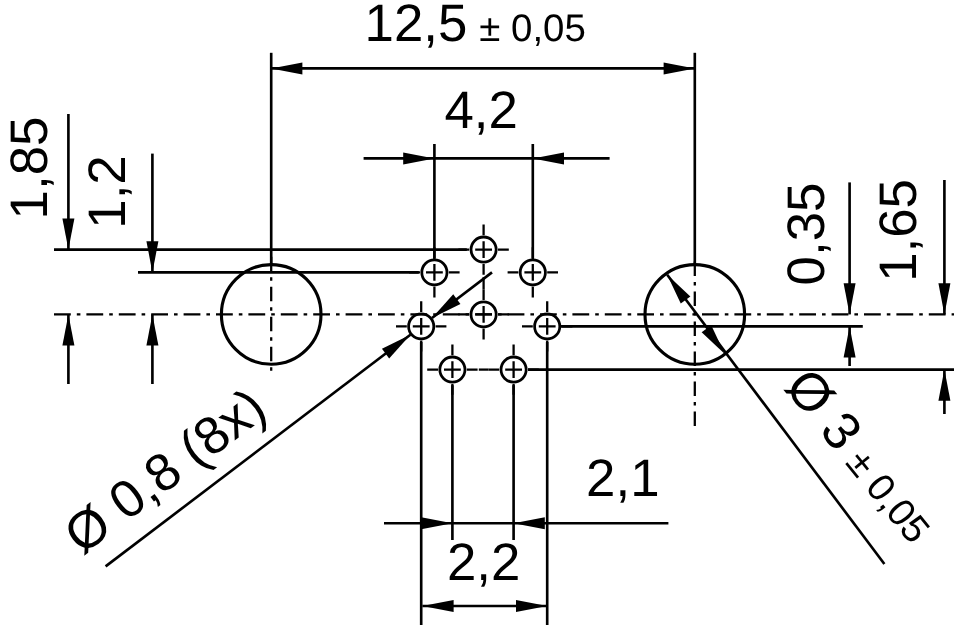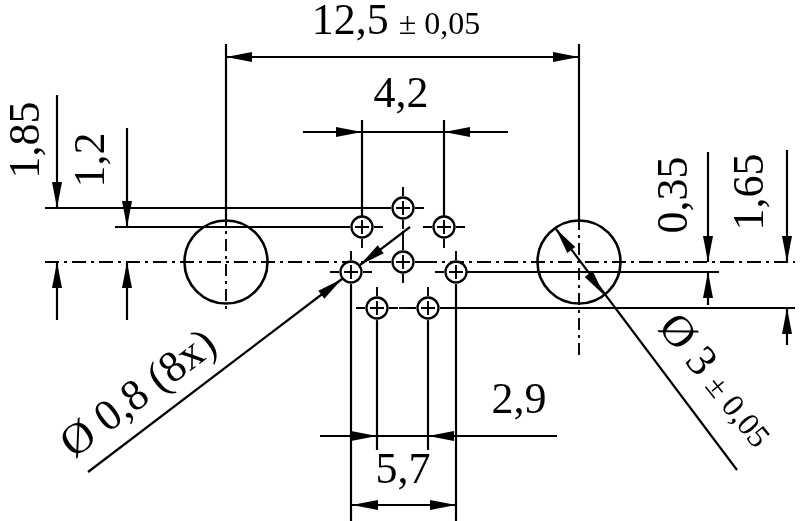--- a/index.html
+++ b/index.html
@@ -1,18 +1,18 @@
 <!DOCTYPE html>
 <html><head>
 <meta charset="utf-8">
 <style>
   html,body { margin:0; padding:0; background:#fff; }
   .canvas {
     position:relative; width:800px; height:521px; background:#ffffff;
-    font-family:Liberation Serif, serif; color:#000; overflow:hidden;
+    font-family:Liberation Sans, sans-serif; color:#000; overflow:hidden;
   }
   .canvas svg { position:absolute; left:0; top:0; }
   .lbl {
     position:absolute; font-size:44px; line-height:1; white-space:nowrap;
     transform:translate(-50%,-50%); color:#000; display:flex; align-items:baseline;
   }
   .lbl .tol { font-size:32px; margin-left:10px; }
   .rot90  { transform:translate(-50%,-50%) rotate(-90deg); }
   .rotL   { transform:translate(-50%,-50%) rotate(-37deg); }
   .rotR   { transform:translate(-50%,-50%) rotate(51deg); }
@@ -136,23 +136,23 @@
   <div class="lbl" style="left:401px; top:93px;">4,2</div>
 
   <div class="lbl rot90" style="left:25px; top:140px;">1,85</div>
 
   <div class="lbl rot90" style="left:90px; top:160px;">1,2</div>
 
   <div class="lbl rot90" style="left:673px; top:195px;">0,35</div>
 
   <div class="lbl rot90" style="left:749px; top:192px;">1,65</div>
 
-  <div class="lbl" style="left:519px; top:399px;">2,9</div>
+  <div class="lbl" style="left:519px; top:399px;">2,1</div>
 
-  <div class="lbl" style="left:403px; top:469px;">5,7</div>
+  <div class="lbl" style="left:403px; top:469px;">2,2</div>
 
   <div class="lbl rotL" style="left:138px; top:393px;">Ø 0,8 (8x)</div>
 
   <div class="lbl rotR" style="left:717px; top:380px;">
     <span>Ø 3</span>
     <span class="tol">± 0,05</span>
   </div>
 
 </div>
 

